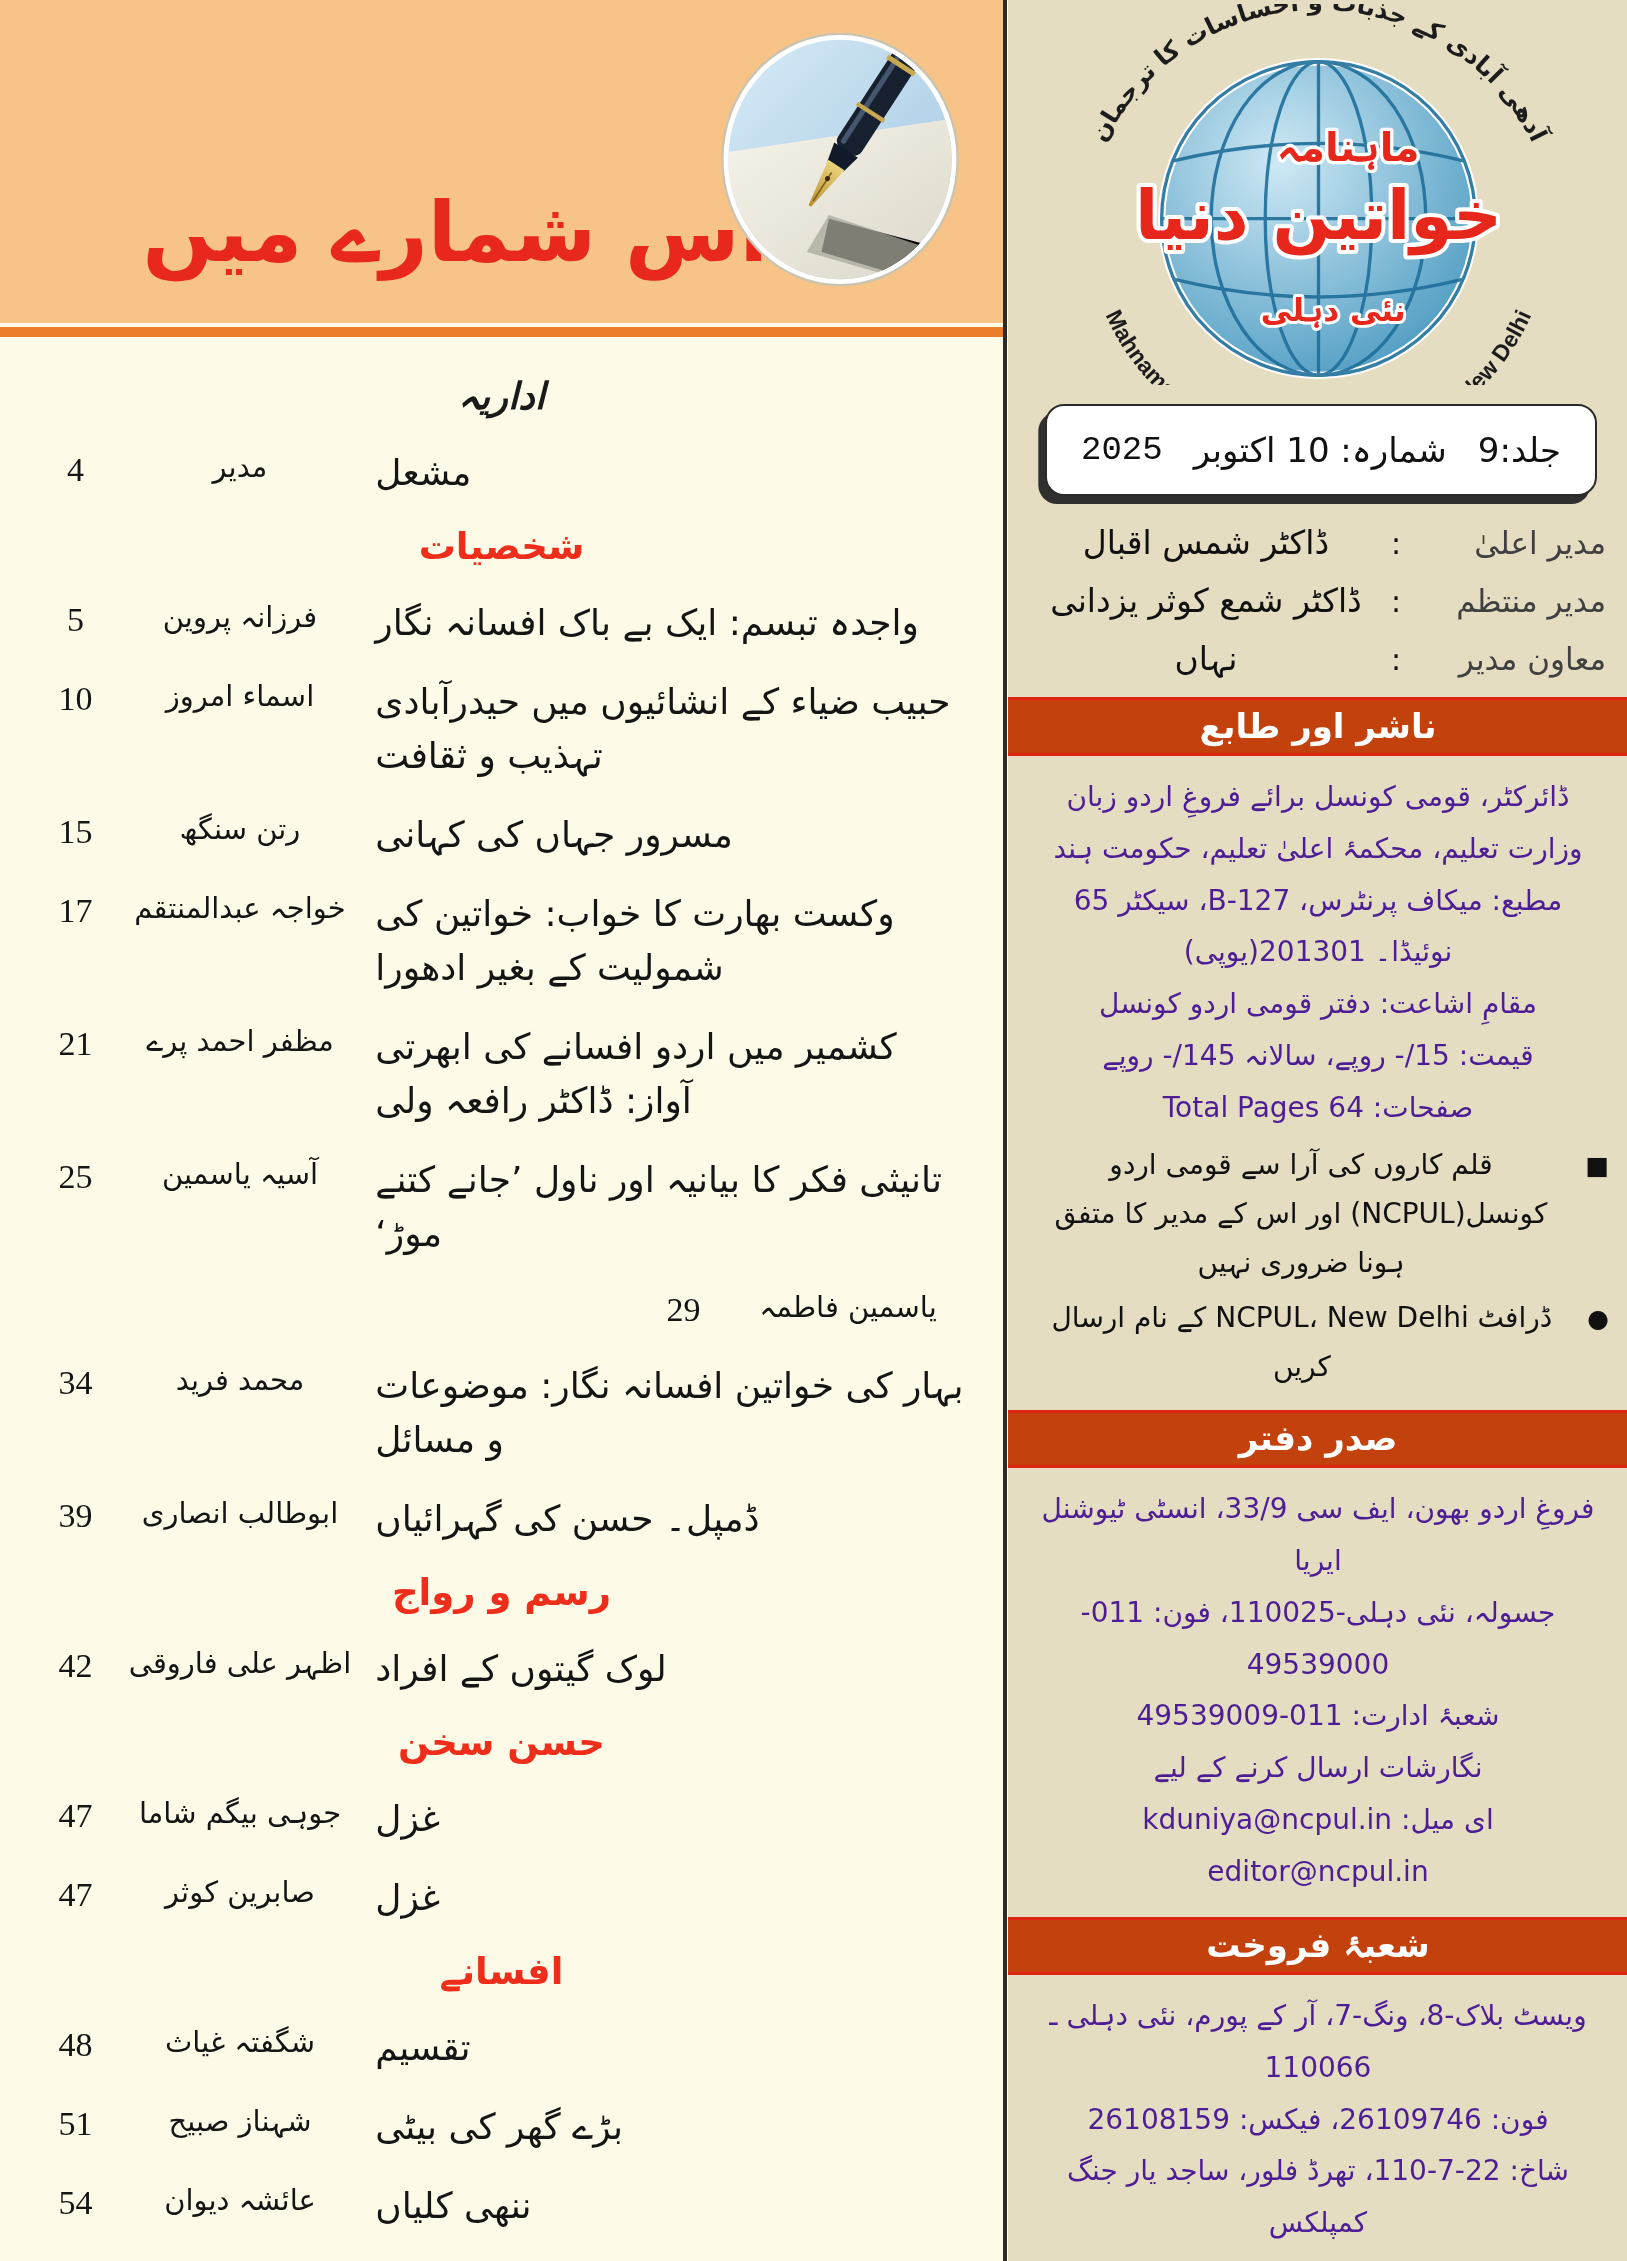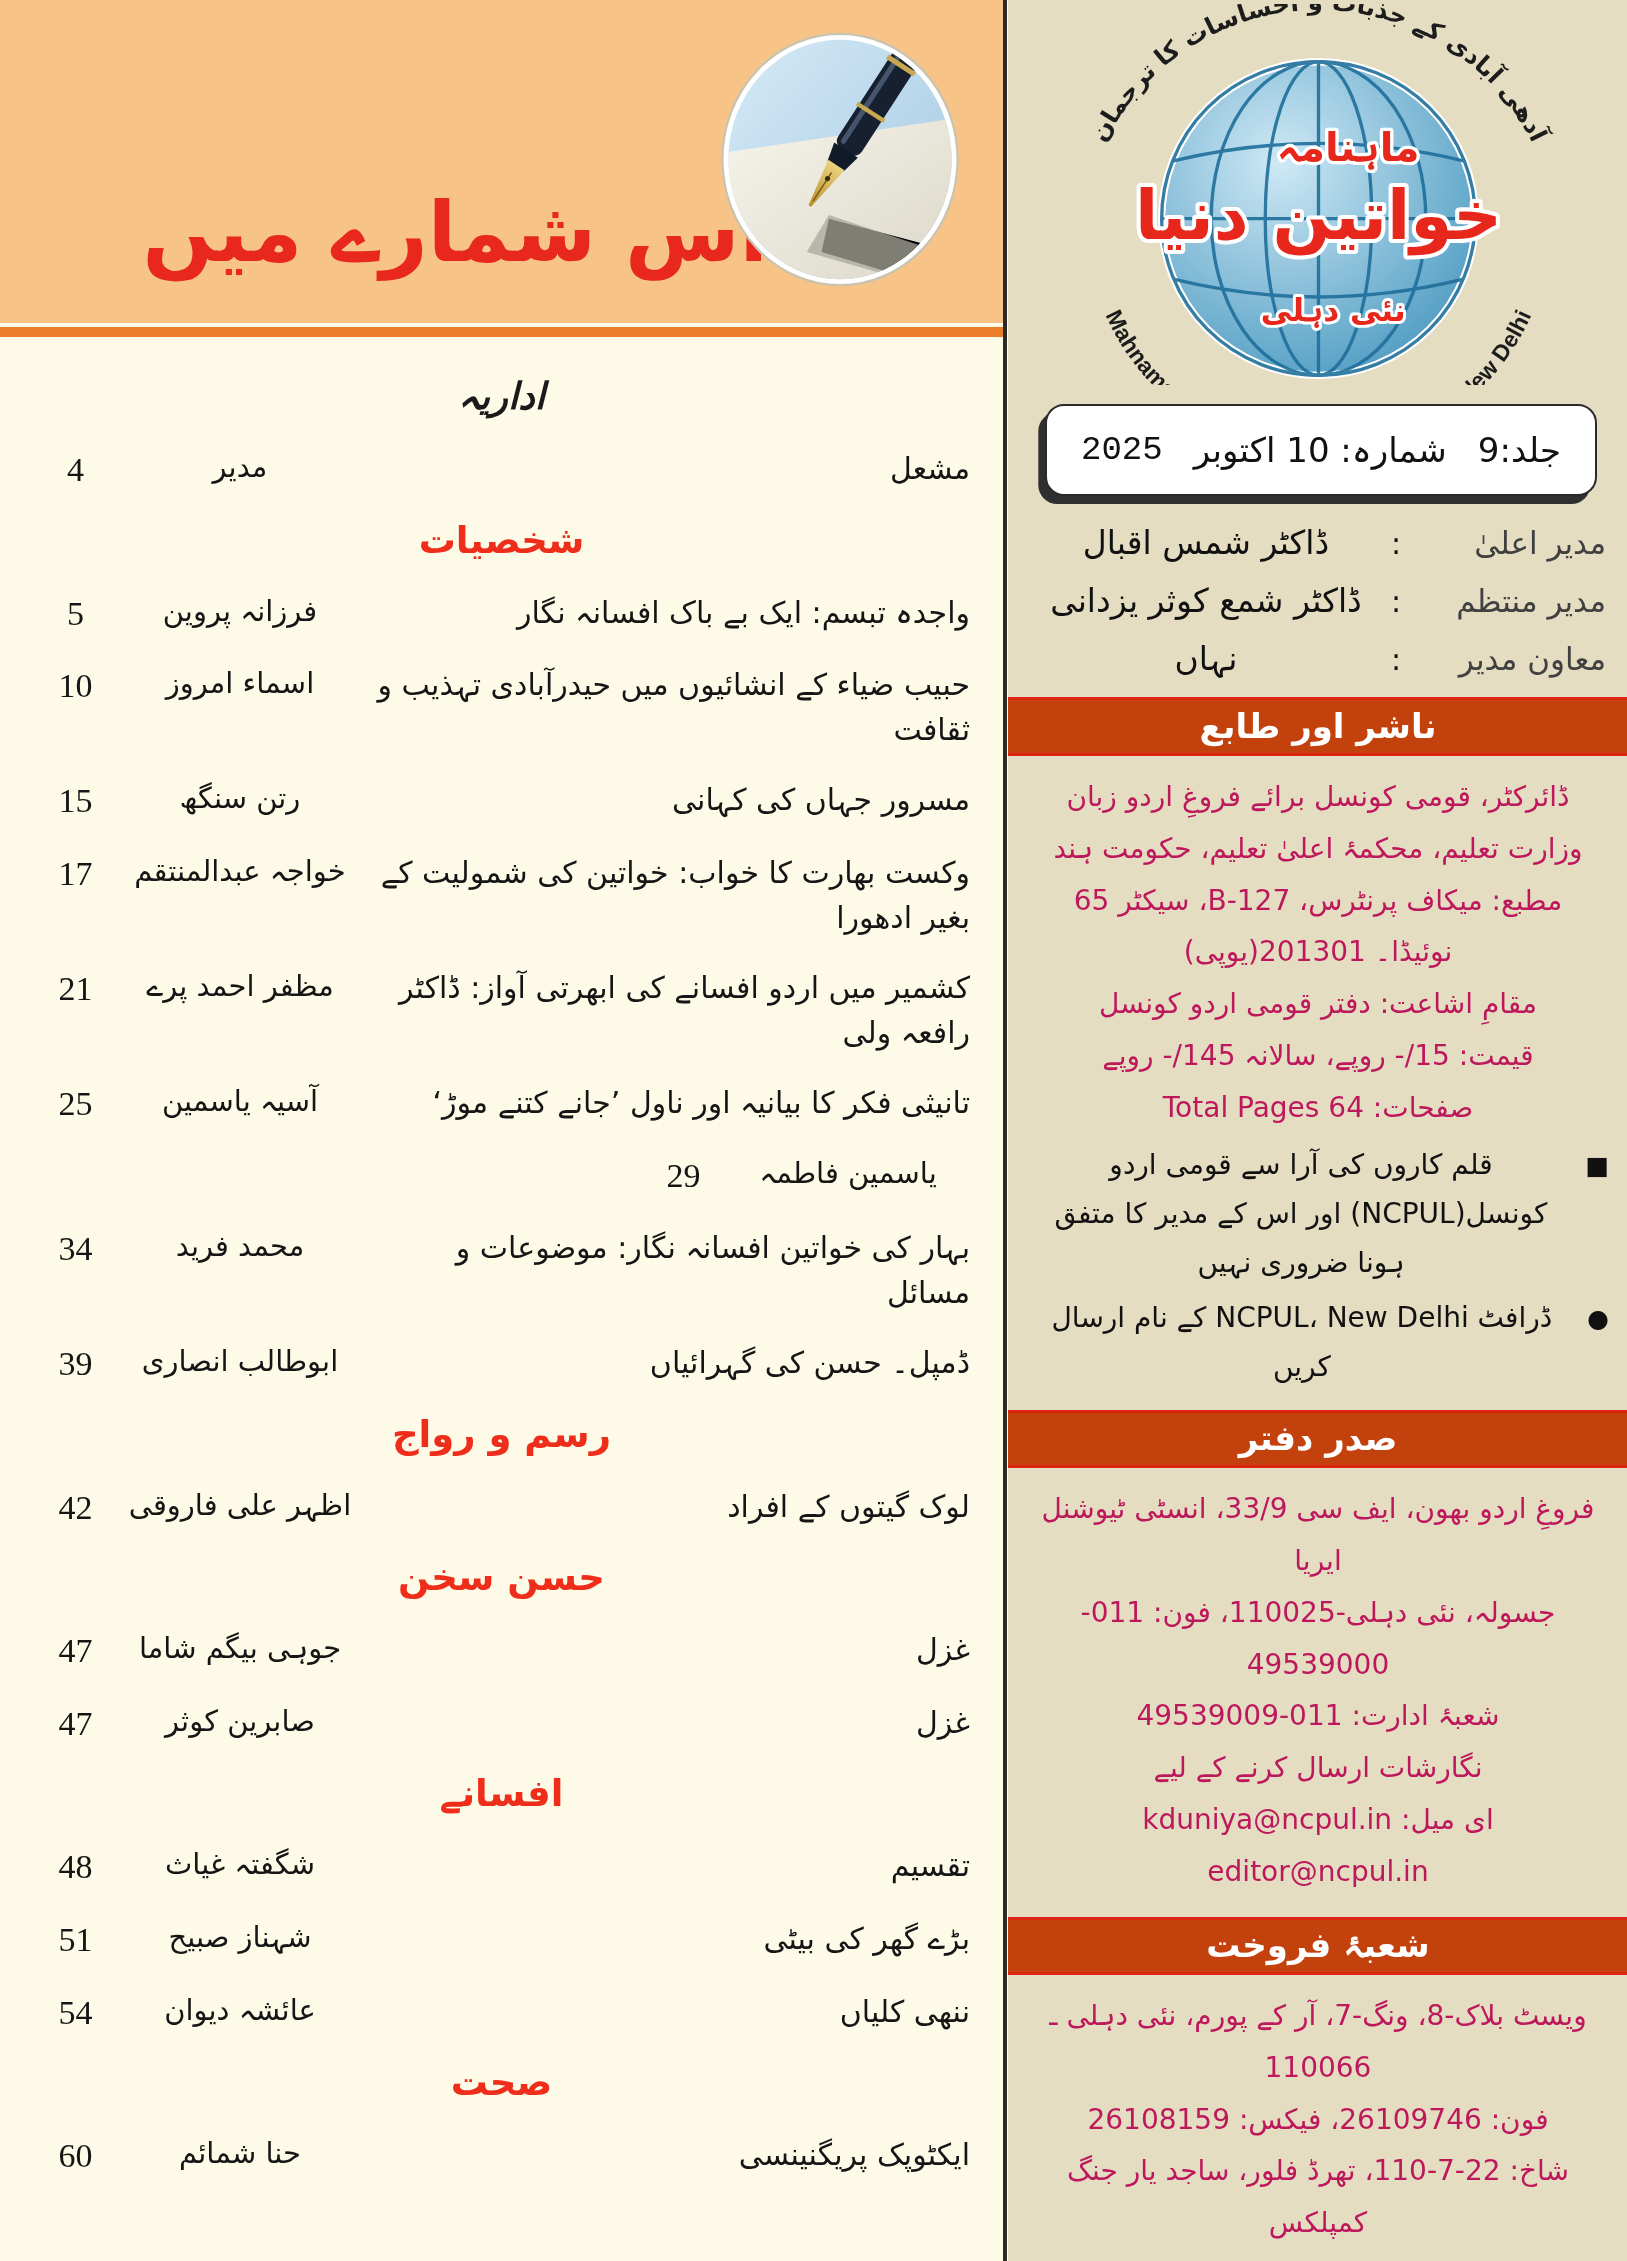--- a/index.html
+++ b/index.html
@@ -12,21 +12,21 @@
   .orange-band{position:relative;width:100%;height:323px;background:#F7C386;}
   .band-title{position:absolute;right:235px;top:184px;font-size:83px;font-weight:bold;
               color:#E8281C;letter-spacing:1.5px;white-space:nowrap;}
   .pen-badge{position:absolute;right:41px;top:30px;width:244px;height:259px;}
   .orange-rule{width:100%;height:10.4px;background:#EC7E2B;margin-top:3.7px;}
 
   .toc{padding:19px 33px 0 33px;direction:rtl;}
   .sec-head{text-align:center;font-size:37px;font-weight:bold;color:#EE2D1B;margin:19px 0 28px;}
   .sec-head.black{color:#1a1a1a;font-style:italic;}
   .row{display:flex;align-items:flex-start;margin:0 0 25px;}
-  .row .t{flex:1;font-size:30px;color:#151515;text-align:right;line-height:1.5;padding-left:13.3px;}
+  .row .t{flex:1;font-size:36px;color:#151515;text-align:left;line-height:1.5;padding-left:13.3px;}
   .row .a{width:244px;font-size:29px;color:#151515;text-align:center;line-height:1.5;}
   .row .p{width:85px;font-size:34px;color:#151515;font-family:"Liberation Serif",serif;
           direction:ltr;text-align:center;line-height:1.4;}
 
   
   .divider{position:absolute;left:1003px;top:0;width:4.4px;height:2261px;background:#2e2a24;}
 
   
   .right-col{position:absolute;left:1008px;top:0;width:620px;height:2261px;background:#E4DDC2;direction:rtl;}
   .logo-wrap{width:607px;height:381px;margin:4.4px auto 0 auto;}
@@ -36,21 +36,21 @@
   .issue-box .num{font-family:Liberation Mono, monospace;}
 
   .ed{display:flex;align-items:baseline;padding:0 22px;margin-bottom:19px;}
   .ed .role{font-weight:normal;font-size:31px;width:196px;color:#404040;}
   .ed .colon{font-size:30px;padding:0 9px;color:#111;}
   .ed .name{flex:1;text-align:center;font-size:33px;color:#111;}
 
   .band{background:#c2410c;color:#fff;text-align:center;font-size:34px;font-weight:bold;
         padding:5.2px 0 7.4px;border-top:3.7px solid #DD2410;border-bottom:3.7px solid #DD2410;
         margin:19px 0 15px;}
-  .rline{text-align:center;font-size:28px;line-height:1.85;color:#be185d;padding:0 12px;}
+  .rline{text-align:center;font-size:28px;line-height:1.85;color:#4c1d95;padding:0 12px;}
   .note{display:flex;font-size:28px;line-height:1.75;padding:0 19px;margin:6px 0 4.4px;color:#111;}
   .note .b{padding-left:10.4px;font-size:25px;padding-top:4.4px;}
   .note .txt{flex:1;text-align:center;}
 
   svg text{font-family:"DejaVu Sans",sans-serif;}
   .arc-txt{font-size:33px;font-weight:bold;fill:#1c1c1c;}
   .arc-lat{font-size:31px;font-weight:bold;fill:#1c1c1c;font-family:"Liberation Sans",sans-serif;}
   .glogo-red{fill:#E7271B;stroke:#ffffff;paint-order:stroke;stroke-linejoin:round;}
 </style>
 </head>

